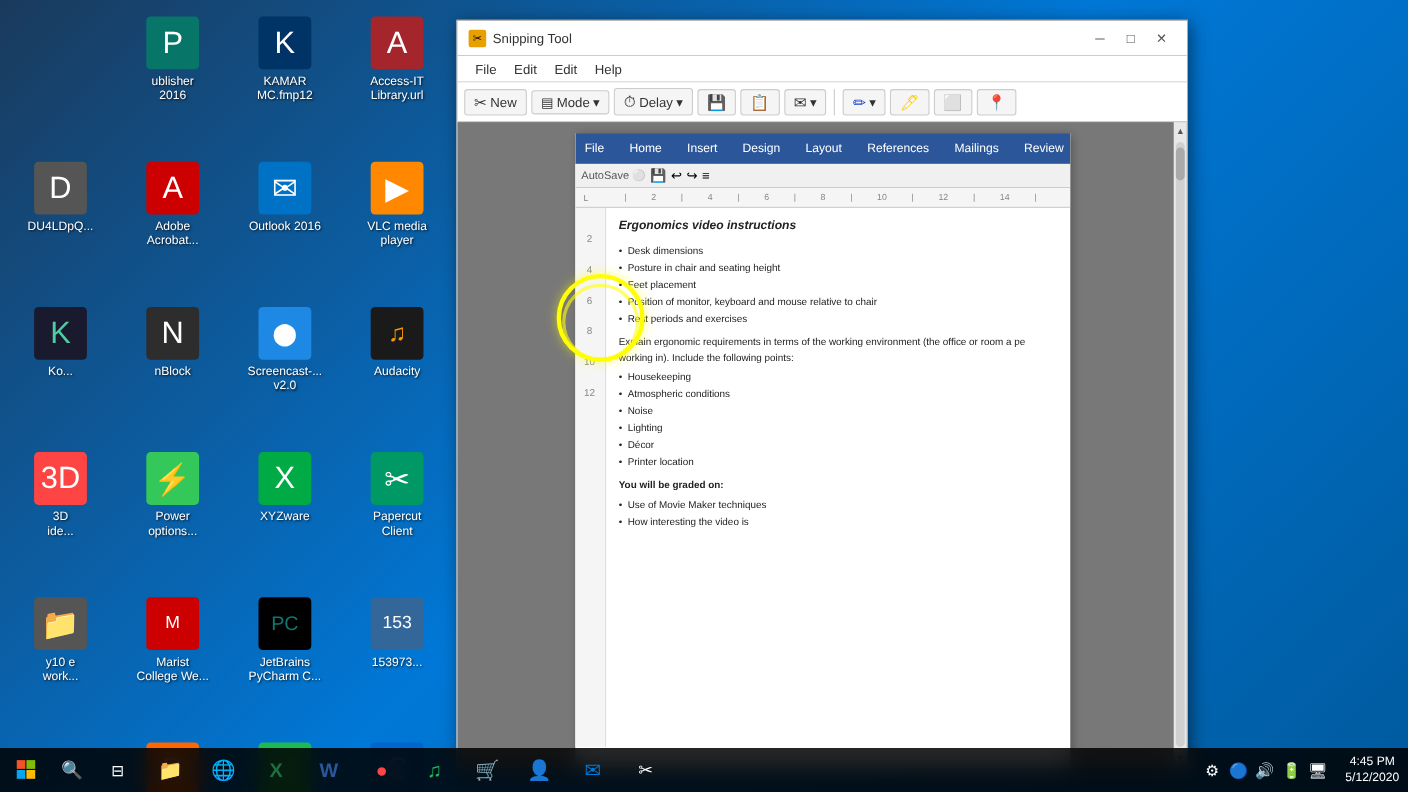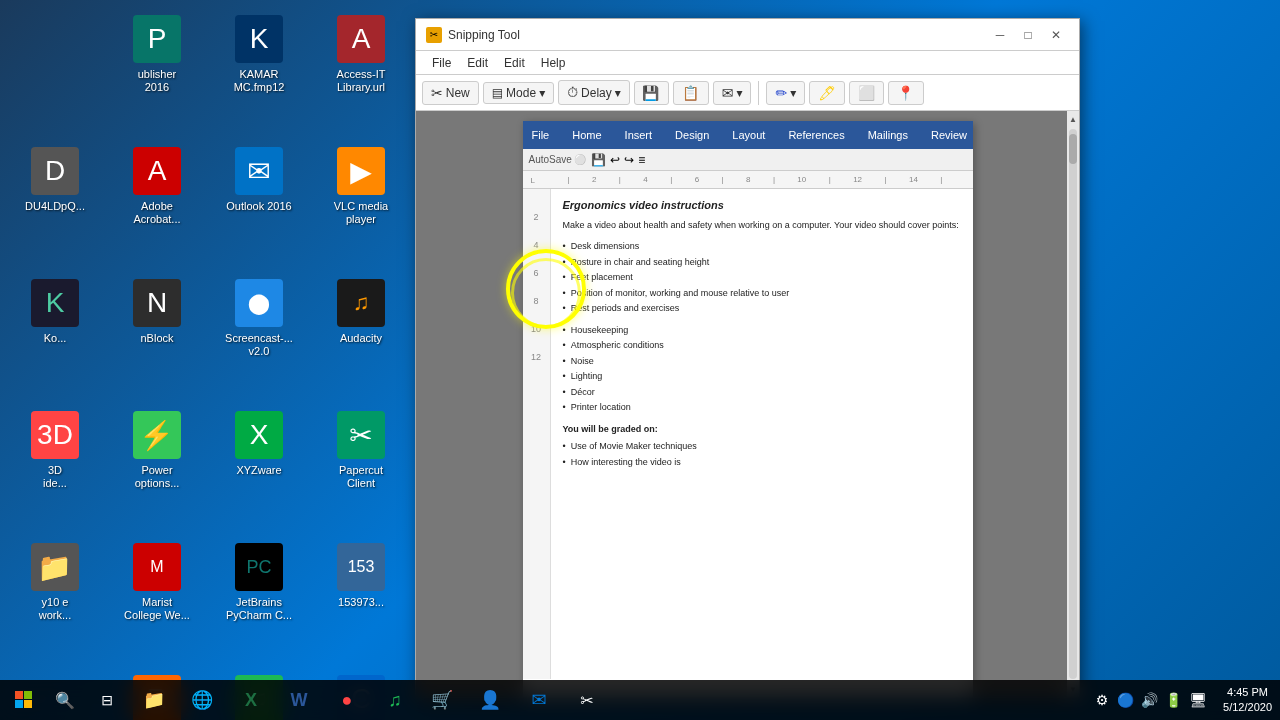--- a/index.html
+++ b/index.html
@@ -673,46 +673,46 @@
             <span>2</span>
             <span>4</span>
             <span>6</span>
             <span>8</span>
             <span>10</span>
             <span>12</span>
           </div>
           <div class="word-content">
             <div class="word-heading">Ergonomics video instructions</div>
 
-            <div class="word-para">Make a video about health and safety when working on a computer. Your video should cover points:</div>
 
             <div class="word-section">
               <div class="word-bullet">
                   <span>•</span>
                   <span>Desk dimensions</span>
                 </div>
               <div class="word-bullet">
                   <span>•</span>
                   <span>Posture in chair and seating height</span>
                 </div>
               <div class="word-bullet">
                   <span>•</span>
                   <span>Feet placement</span>
                 </div>
               <div class="word-bullet">
                   <span>•</span>
-                  <span>Position of monitor, working and mouse relative to user</span>
+                  <span>Position of monitor, keyboard and mouse relative to chair</span>
                 </div>
               <div class="word-bullet">
                   <span>•</span>
                   <span>Rest periods and exercises</span>
                 </div>
             </div>
 
             <div class="word-section">
+              <div class="word-para">Explain ergonomic requirements in terms of the working environment (the office or room a pe working in). Include the following points:</div>
               <div class="word-bullet">
                   <span>•</span>
                   <span>Housekeeping</span>
                 </div>
               <div class="word-bullet">
                   <span>•</span>
                   <span>Atmospheric conditions</span>
                 </div>
               <div class="word-bullet">
                   <span>•</span>

